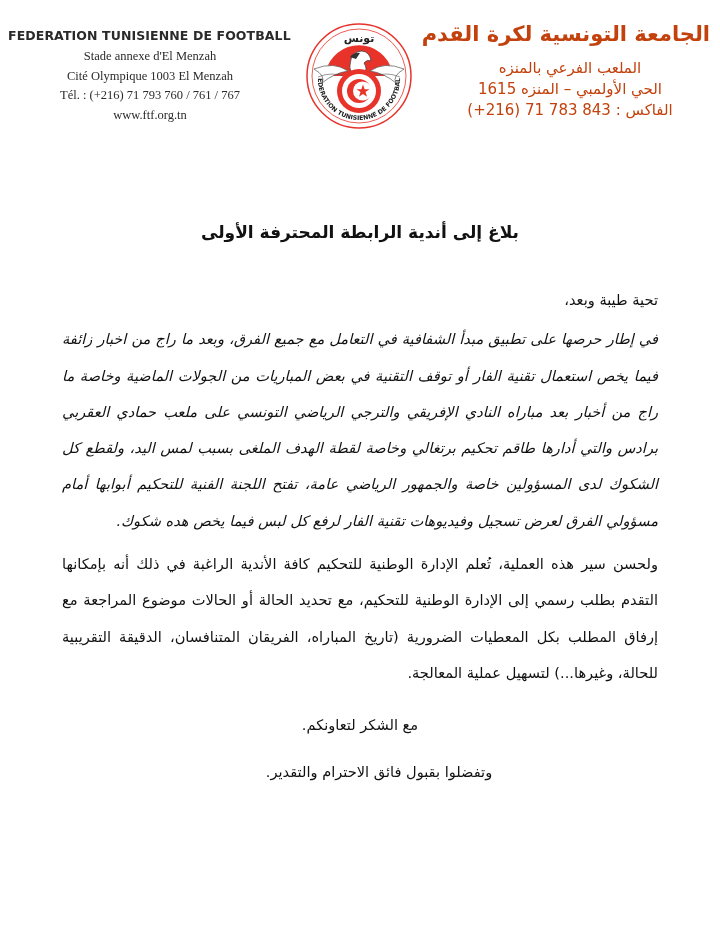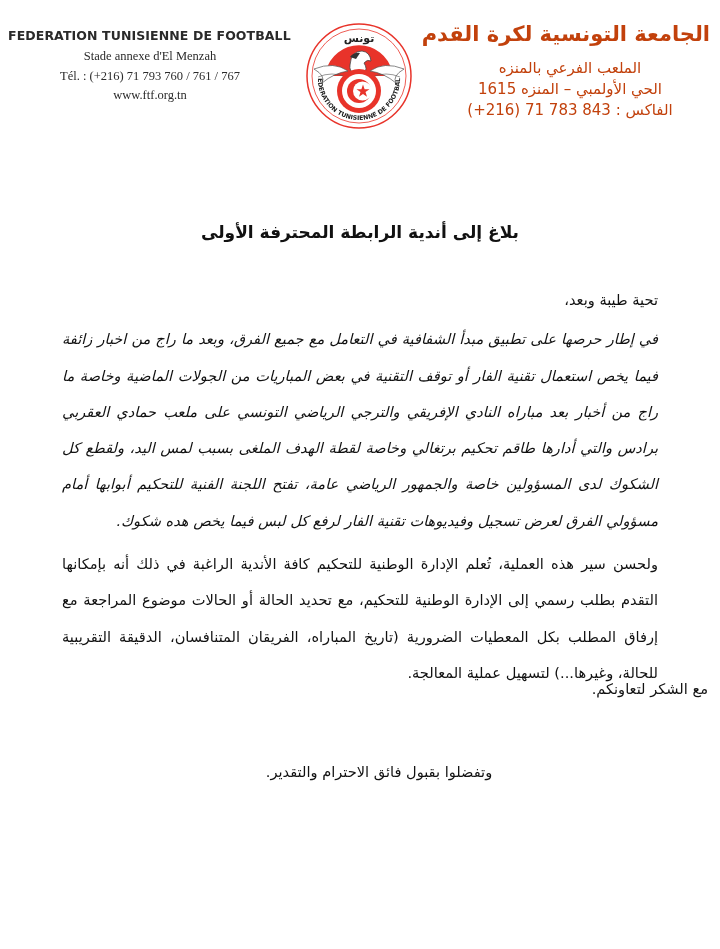--- a/index.html
+++ b/index.html
@@ -115,29 +115,30 @@
     }
     .closing {
       position: absolute;
       left: 0;
       width: 720px;
       direction: rtl;
       text-align: center;
       font-family: "DejaVu Sans", sans-serif;
       font-size: 14.6px;
     }
-    .closing.c1 { top: 680px; padding-right: 12px; box-sizing: border-box; text-align: right; }
+    .closing.c1 { top: 716px; padding-right: 0; box-sizing: border-box; }
     .closing.c2 { top: 763px; padding-left: 38px; box-sizing: border-box; }
   </style>
 </head>
 <body>
 
 <div class="lh-left">
   <div class="org">FEDERATION TUNISIENNE DE FOOTBALL</div>
   <div class="line">Stade annexe d'El Menzah</div>
+  <div class="line">Cité Olympique 1003 El Menzah</div>
   <div class="line">Tél. : (+216) 71 793 760 / 761 / 767</div>
   <div class="line">www.ftf.org.tn</div>
 </div>
 
 <div class="logo">
   <svg width="110" height="110" viewBox="0 0 110 110">
     <defs>
       <path id="ringPath" d="M 14 58 A 41 41 0 0 0 96 58" fill="none"></path>
     </defs>
 

